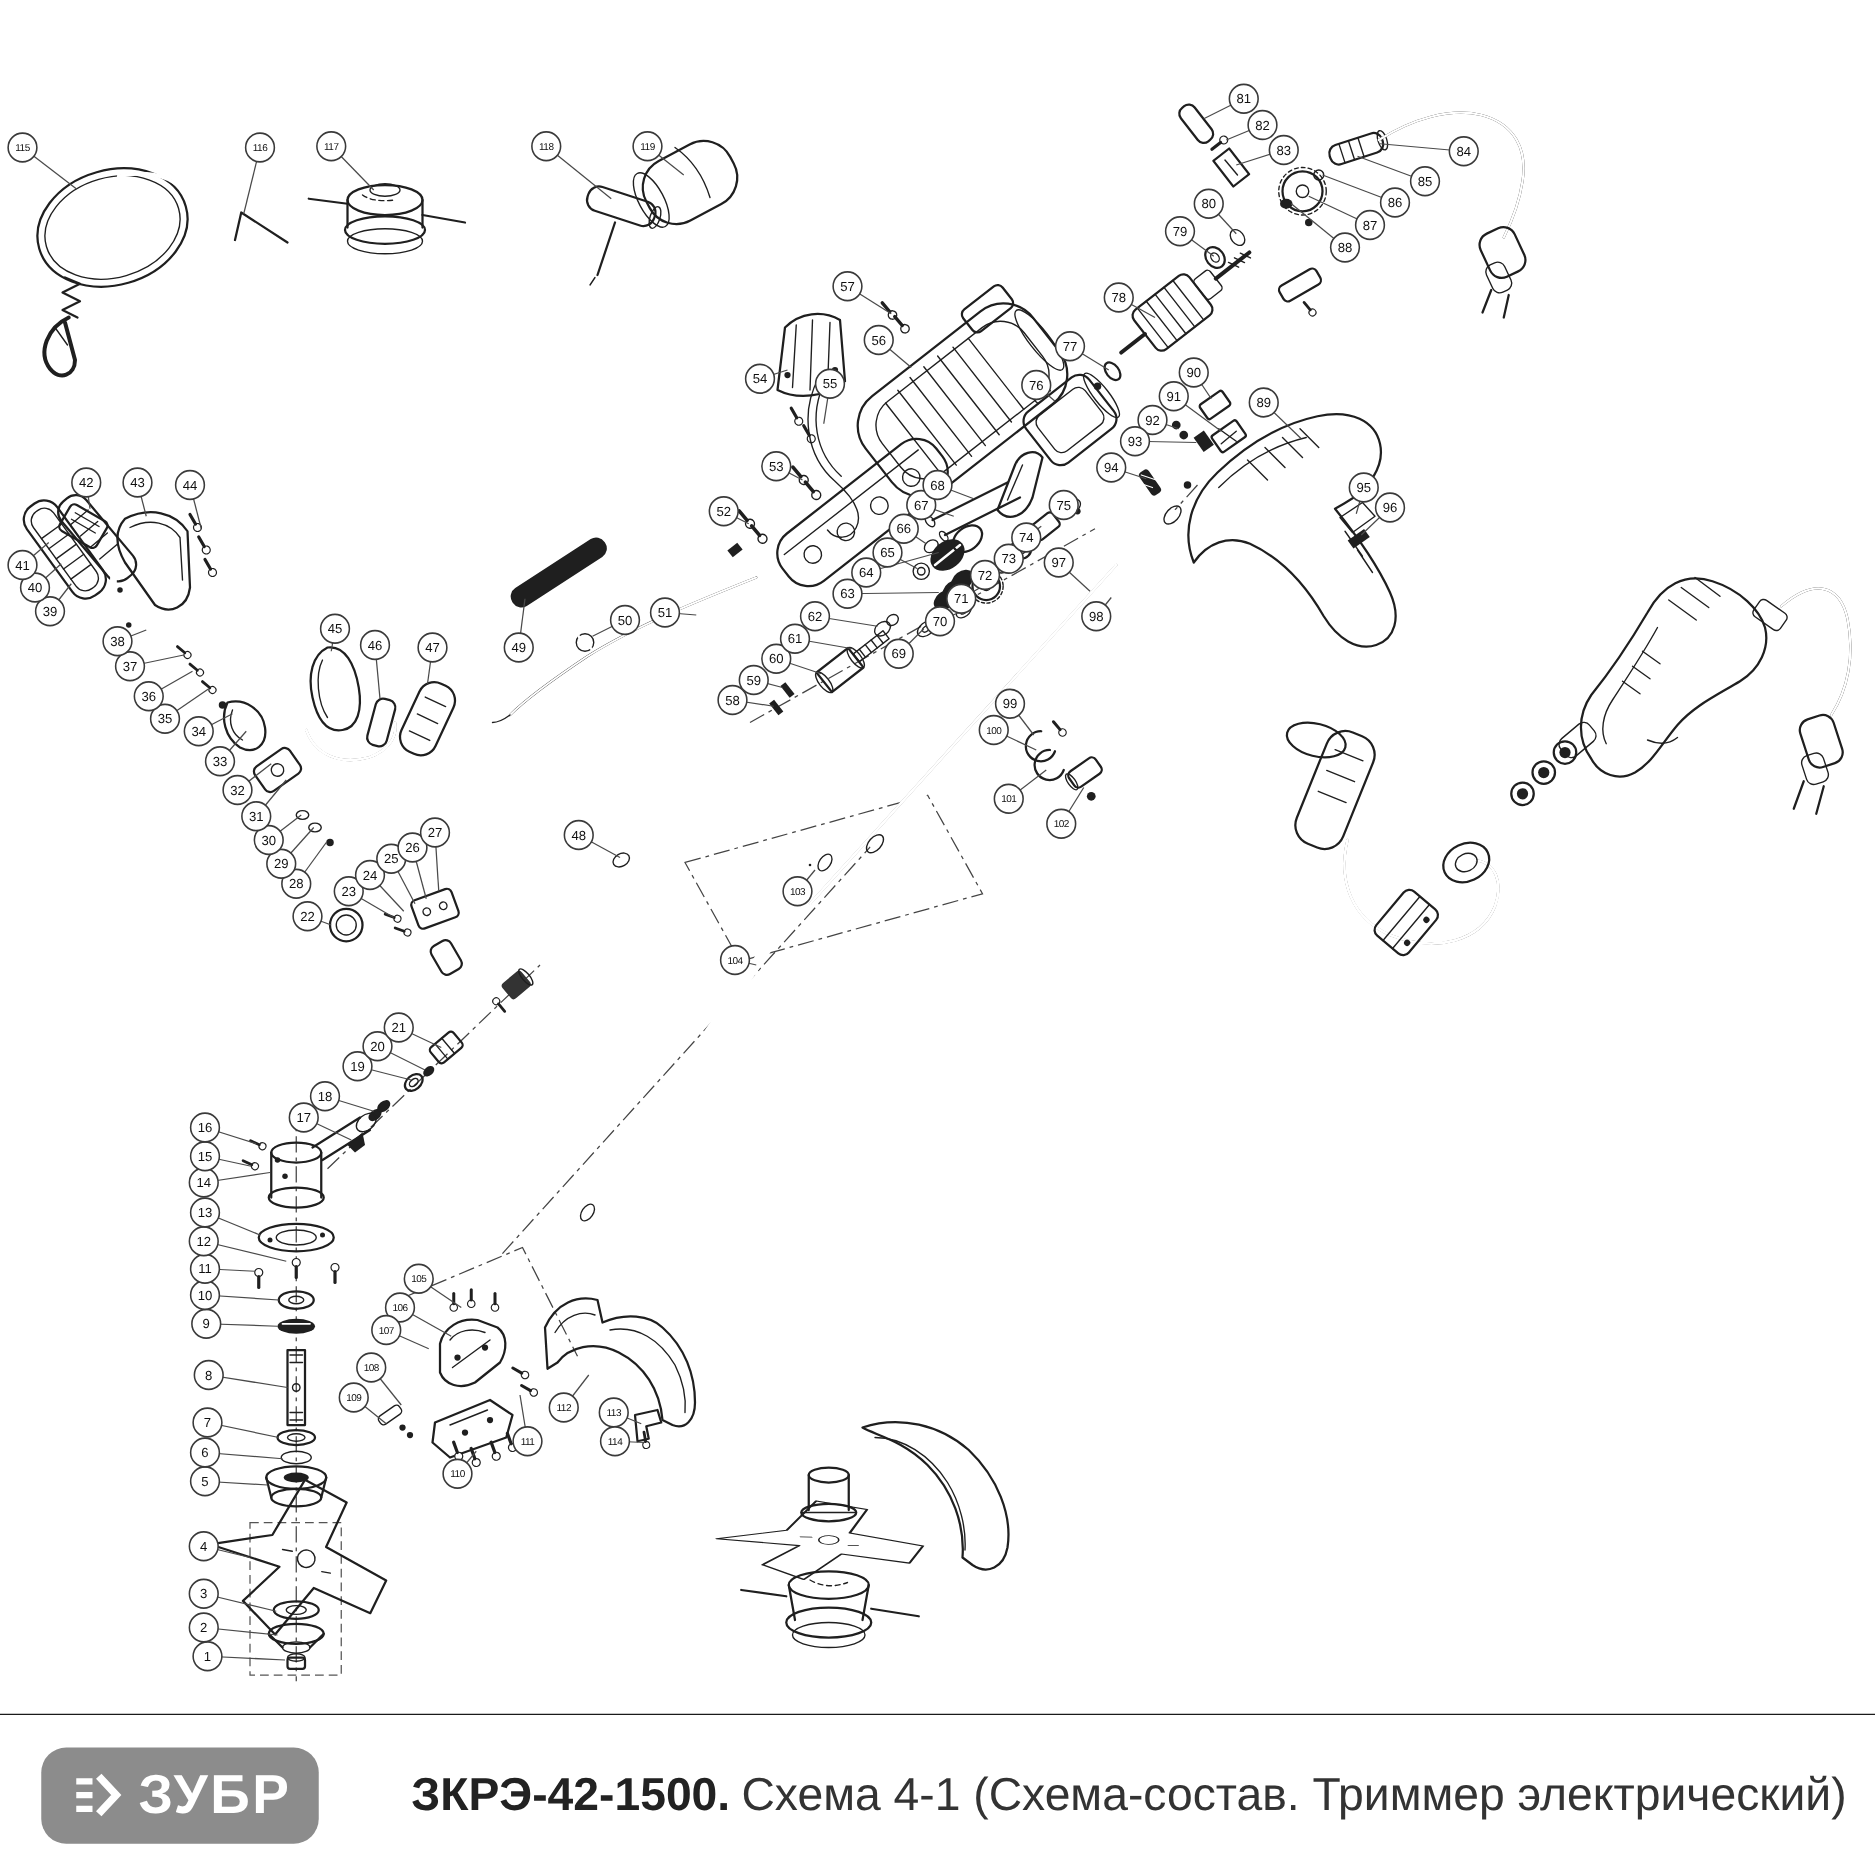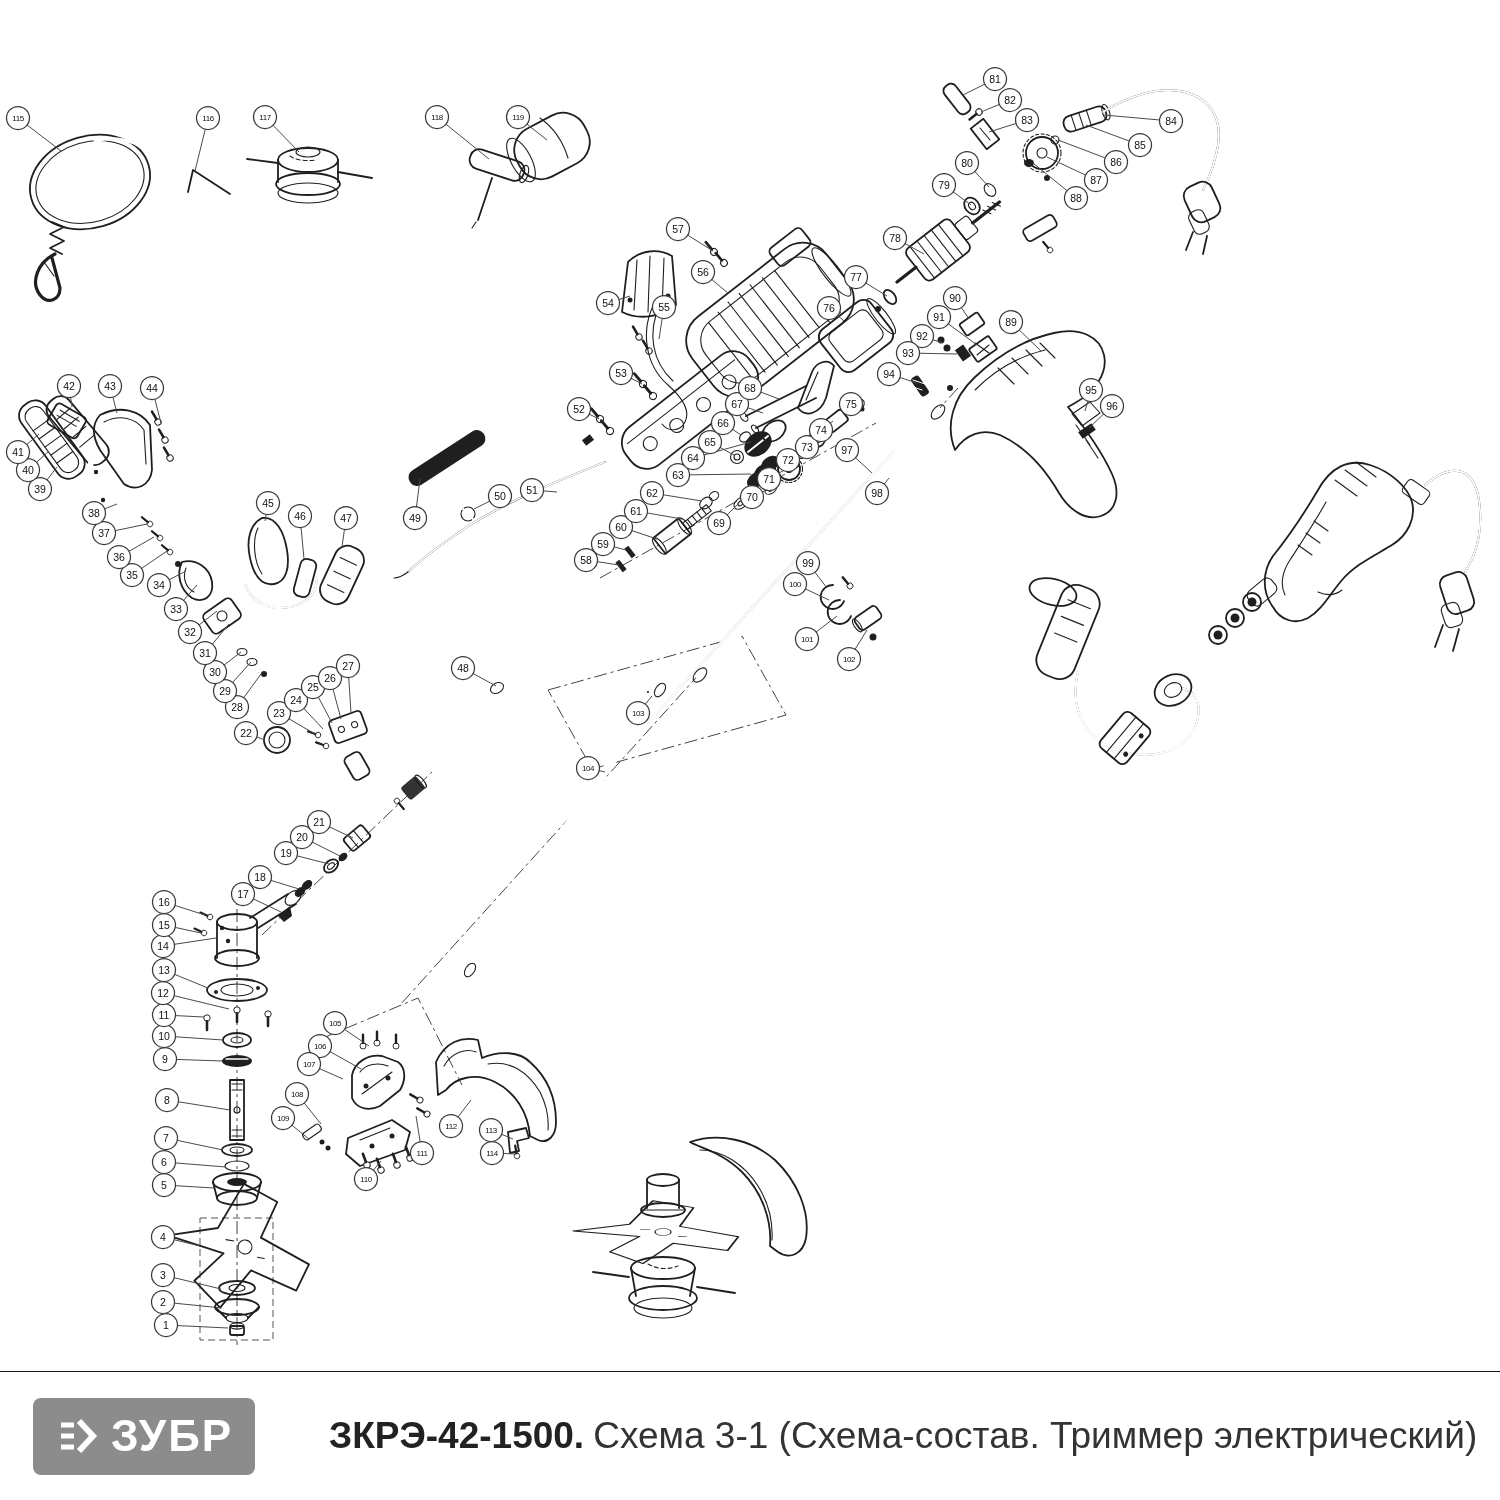--- a/index.html
+++ b/index.html
@@ -15,21 +15,21 @@
   .dash{stroke:#444;fill:none;stroke-width:1;stroke-dasharray:13 4 3 4;}
   .dash2{stroke:#555;fill:none;stroke-width:1;stroke-dasharray:7 4;}
   .leader{stroke:#4a4a4a;stroke-width:1;}
   .bubble{fill:#ffffff;stroke:#3a3a3a;stroke-width:1.25;}
   .num{font-family:"Liberation Sans",sans-serif;font-size:10.5px;fill:#101010;text-anchor:middle;}
   .num.small{font-size:8px;letter-spacing:-0.4px;}
   
   .footer{position:absolute;left:0;top:1371px;width:1500px;height:129px;
           border-top:1.6px solid #1a1a1a;display:flex;align-items:center;box-sizing:border-box;
           padding-left:33px;background:#fff;}
-  .logo{width:222px;height:77px;border-radius:8px;display:flex;align-items:center;justify-content:center;
+  .logo{width:222px;height:77px;border-radius:20px;display:flex;align-items:center;justify-content:center;
         gap:10px;flex:0 0 auto;}
   .logo-text{color:#ffffff;font-weight:700;font-size:44px;letter-spacing:2px;line-height:1;}
   .title{margin-left:46px;font-size:37px;color:#2e2e2e;white-space:nowrap;}
   .title .model{font-weight:700;color:#222;margin-left:28px;}
   .title .scheme{font-weight:400;margin-left:9px;color:#333;}
 </style>
 </head>
 <body>
 
 <div class="page">
@@ -1109,17 +1109,17 @@
 
 <div class="footer">
   <div class="logo" style="background: rgb(140, 140, 140);">
     <svg width="46" height="46" viewBox="0 0 46 46">
       <path d="M6 12 H19 M6 23 H19 M6 34 H19" stroke="#ffffff" stroke-width="5" fill="none"></path>
       <path d="M24 8 L38 23 L24 38" stroke="#ffffff" stroke-width="6" fill="none" stroke-linejoin="miter"></path>
     </svg>
     <span class="logo-text">ЗУБР</span>
   </div>
   <div class="title">
-    <span class="model">ЗКРЭ-42-1500.</span><span class="scheme">Схема 3-1 (Схема-состав. Триммер электрический)</span>
+    <span class="model">ЗКРЭ-42-1500.</span><span class="scheme">Схема 4-1 (Схема-состав. Триммер электрический)</span>
   </div>
 </div>
 
 </div>
 
 </body></html>

